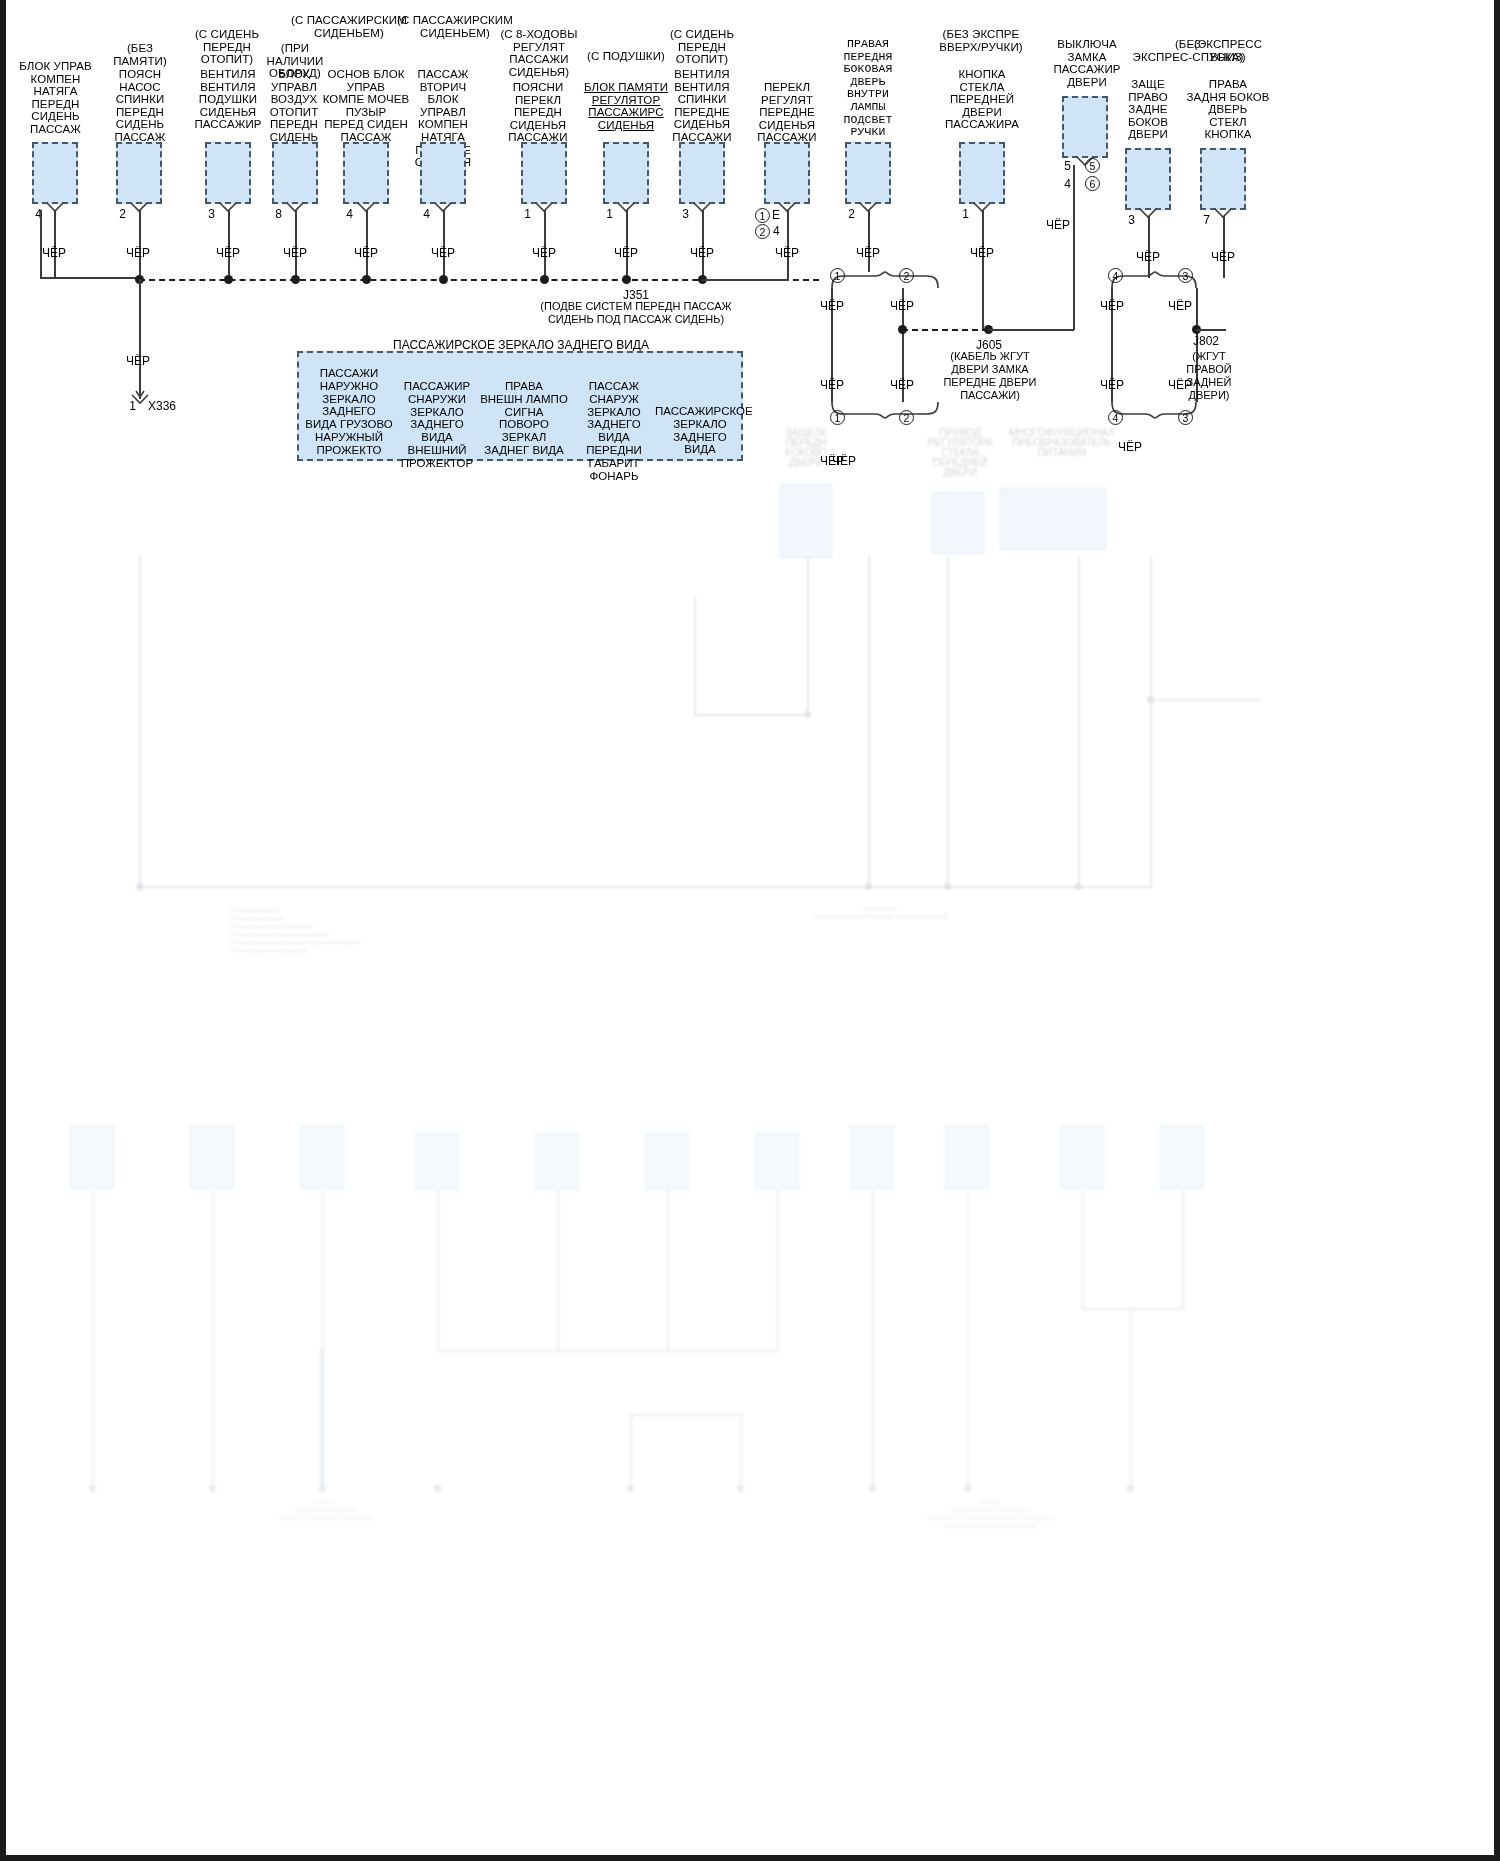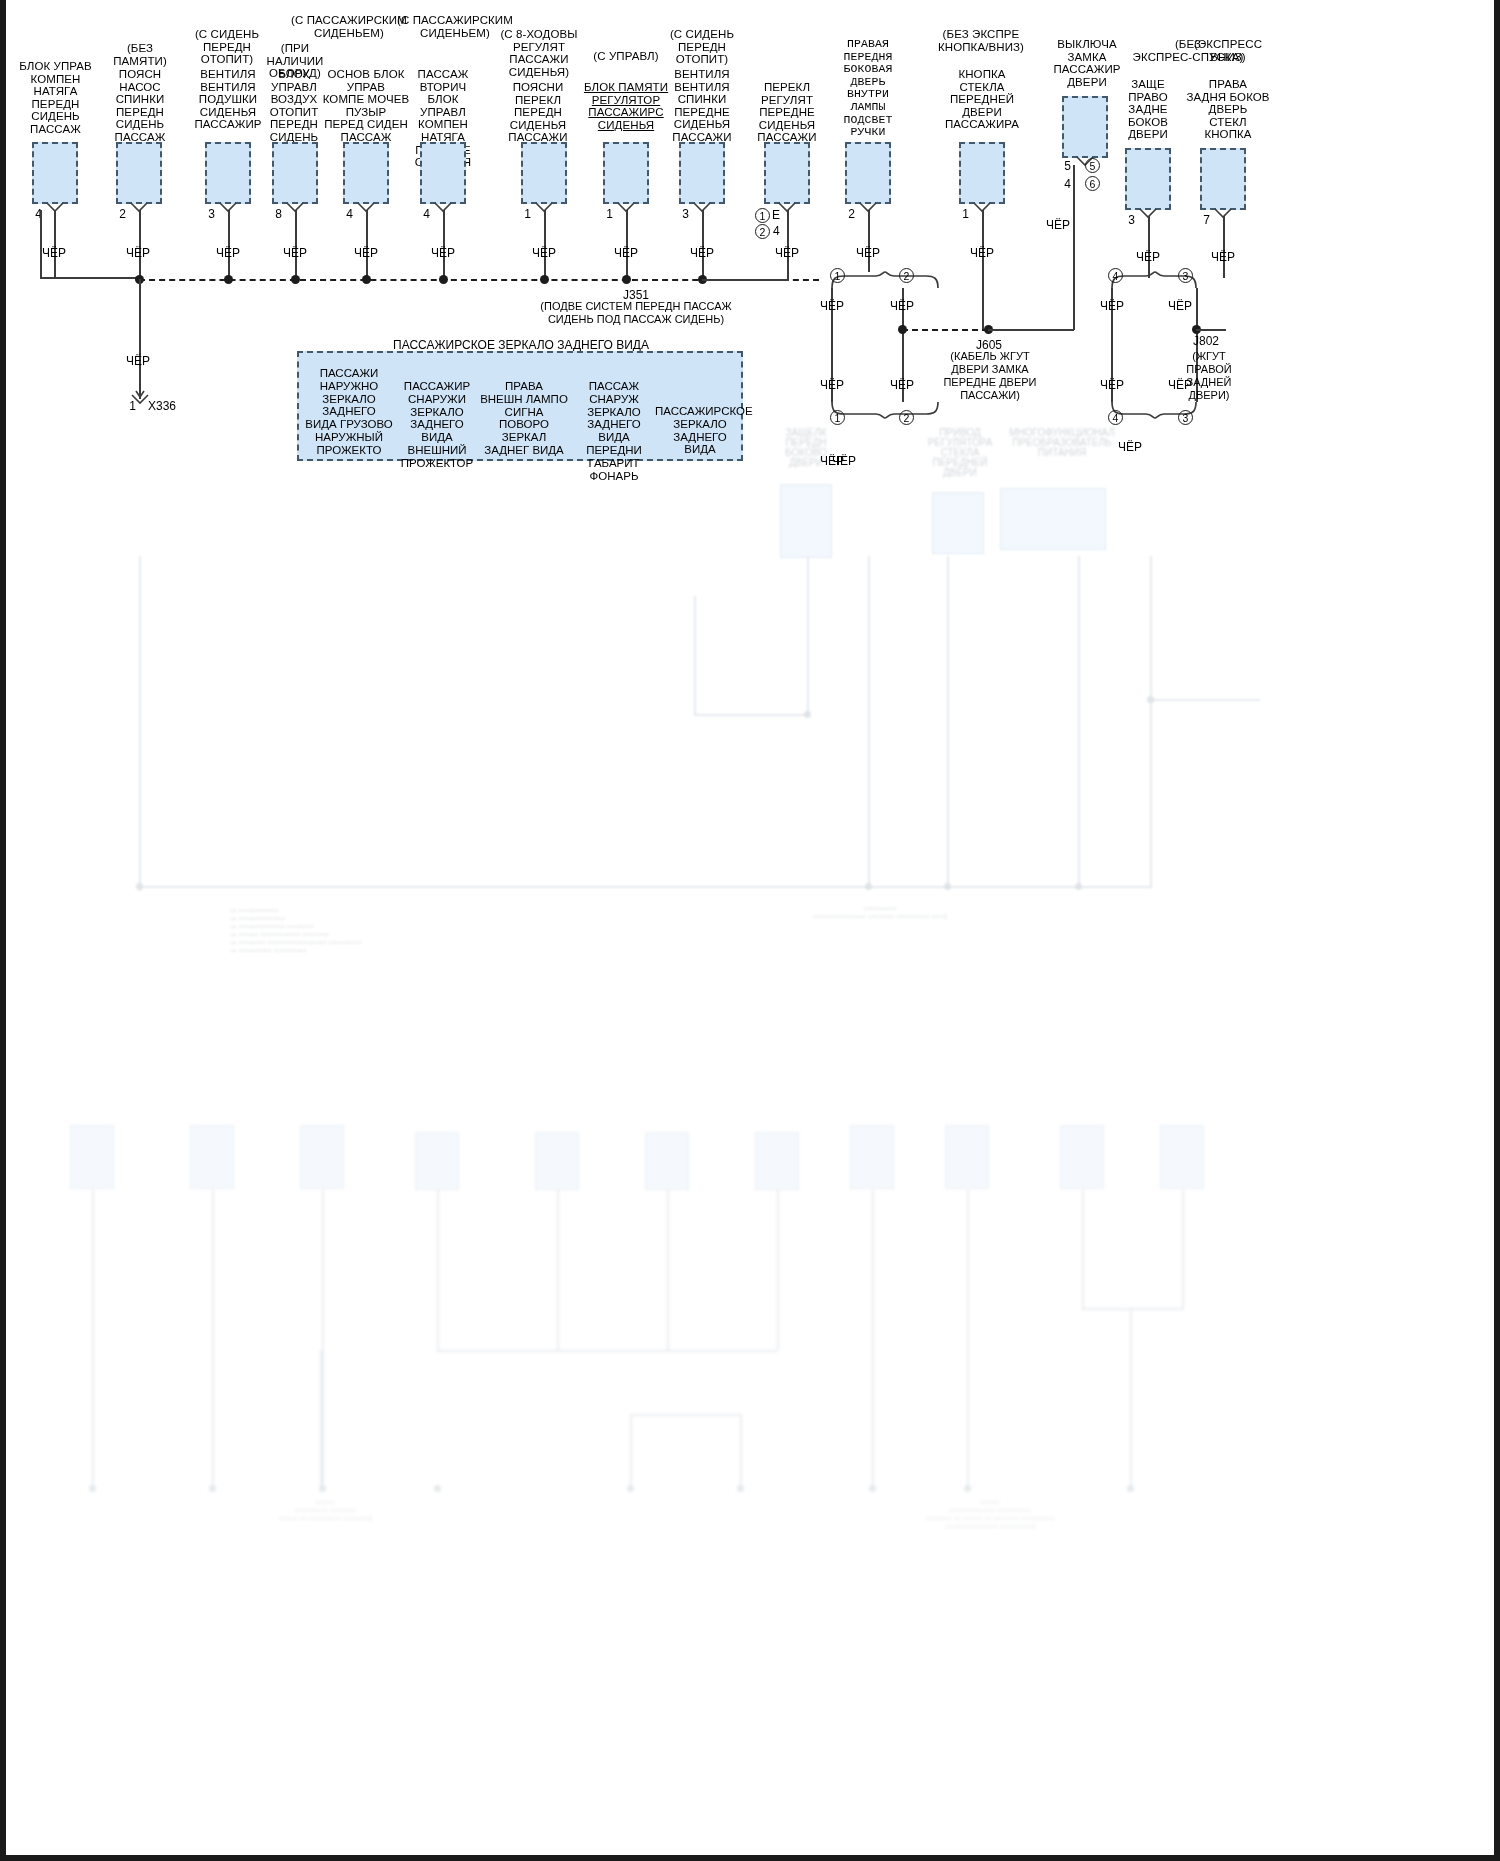--- a/index.html
+++ b/index.html
@@ -202,21 +202,21 @@
 ПЕРЕДН СИДЕНЬЯ
 ПАССАЖИ</div>
     <div class="comp" style="left:521px;top:142px;width:46px;height:62px;"></div>
     <svg class="chv" style="left:536px;top:203px;width:18px;height:10px;">
         <path d="M0,0 L8,8 L16,0" fill="none" stroke="#3b3b3b" stroke-width="1.6"></path>
       </svg>
     <div class="pin" style="left:515px;top:207px;width:16px;">1</div>
     <div class="wire v" style="left:544px;top:210px;height:70px;"></div>
     <div class="wlabel" style="left:514px;top:246px;width:60px;">ЧЁР</div>
 
-    <div class="caption" style="left:583px;top:50px;width:86px;">(С УПРАВЛ)</div>
+    <div class="caption" style="left:583px;top:50px;width:86px;">(С ПОДУШКИ)</div>
     <div class="caption" style="left:580px;top:81px;width:92px;text-decoration:underline;">БЛОК ПАМЯТИ
 РЕГУЛЯТОР
 ПАССАЖИРС
 СИДЕНЬЯ</div>
     <div class="comp" style="left:603px;top:142px;width:46px;height:62px;"></div>
     <svg class="chv" style="left:618px;top:203px;width:18px;height:10px;">
         <path d="M0,0 L8,8 L16,0" fill="none" stroke="#3b3b3b" stroke-width="1.6"></path>
       </svg>
     <div class="pin" style="left:597px;top:207px;width:16px;">1</div>
     <div class="wire v" style="left:626px;top:210px;height:70px;"></div>
@@ -265,21 +265,21 @@
 РУЧКИ</div>
     <div class="comp" style="left:845px;top:142px;width:46px;height:62px;"></div>
     <svg class="chv" style="left:860px;top:203px;width:18px;height:10px;">
         <path d="M0,0 L8,8 L16,0" fill="none" stroke="#3b3b3b" stroke-width="1.6"></path>
       </svg>
     <div class="pin" style="left:839px;top:207px;width:16px;">2</div>
     <div class="wire v" style="left:868px;top:210px;height:62px;"></div>
     <div class="wlabel" style="left:838px;top:246px;width:60px;">ЧЁР</div>
 
     <div class="caption" style="left:932px;top:28px;width:98px;">(БЕЗ ЭКСПРЕ
-КНОПКА/ВНИЗ)</div>
+ВВЕРХ/РУЧКИ)</div>
     <div class="caption" style="left:938px;top:68px;width:88px;">КНОПКА
 СТЕКЛА
 ПЕРЕДНЕЙ
 ДВЕРИ
 ПАССАЖИРА</div>
     <div class="comp" style="left:959px;top:142px;width:46px;height:62px;"></div>
     <svg class="chv" style="left:974px;top:203px;width:18px;height:10px;">
         <path d="M0,0 L8,8 L16,0" fill="none" stroke="#3b3b3b" stroke-width="1.6"></path>
       </svg>
     <div class="pin" style="left:953px;top:207px;width:16px;">1</div>

